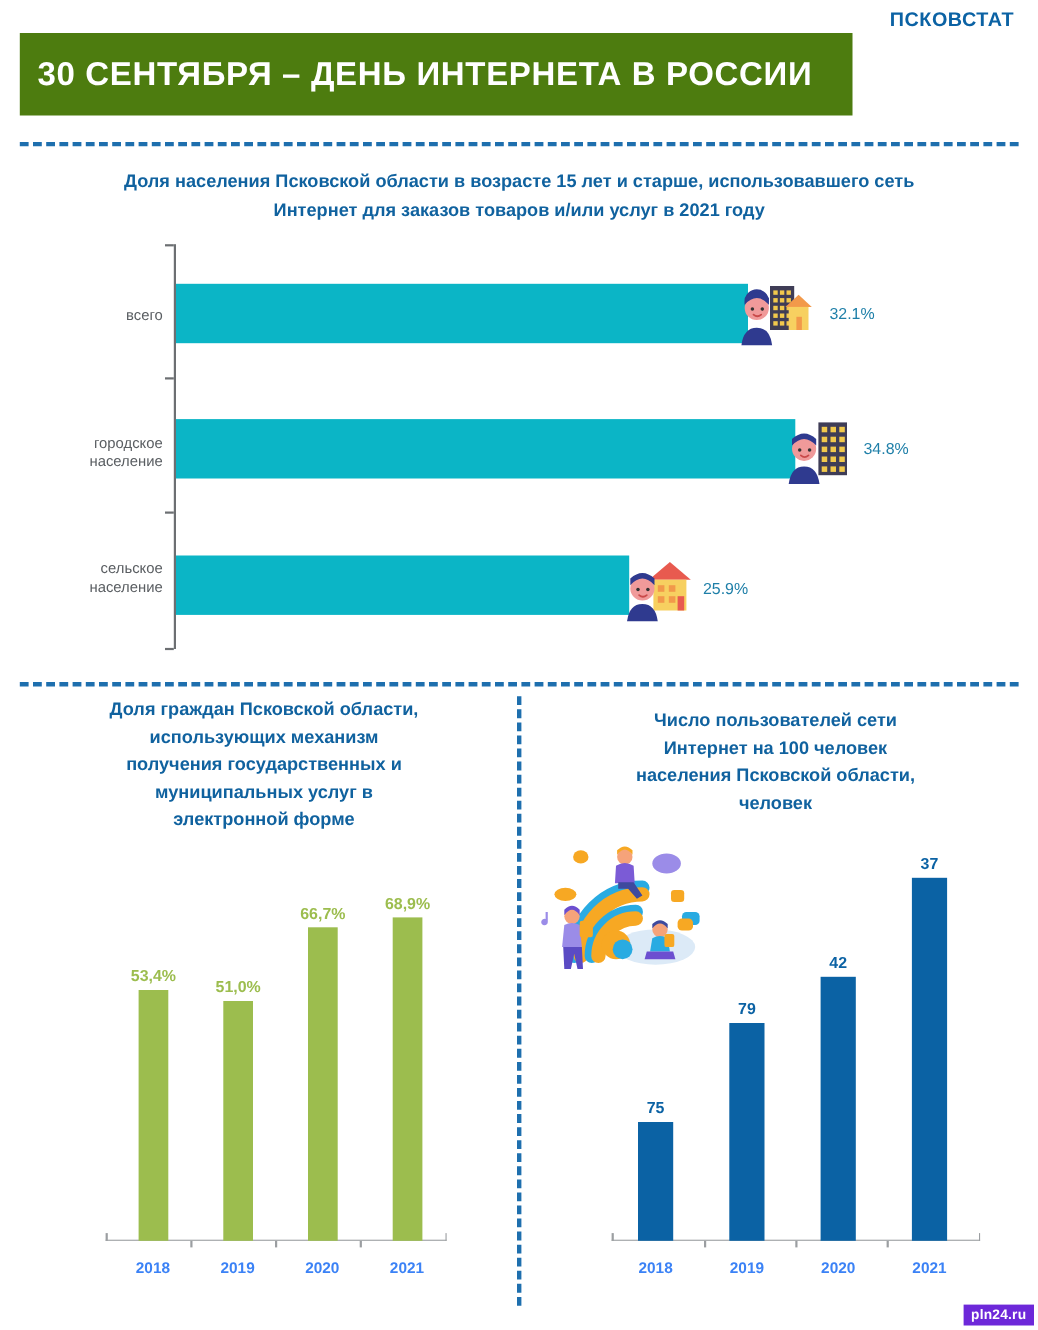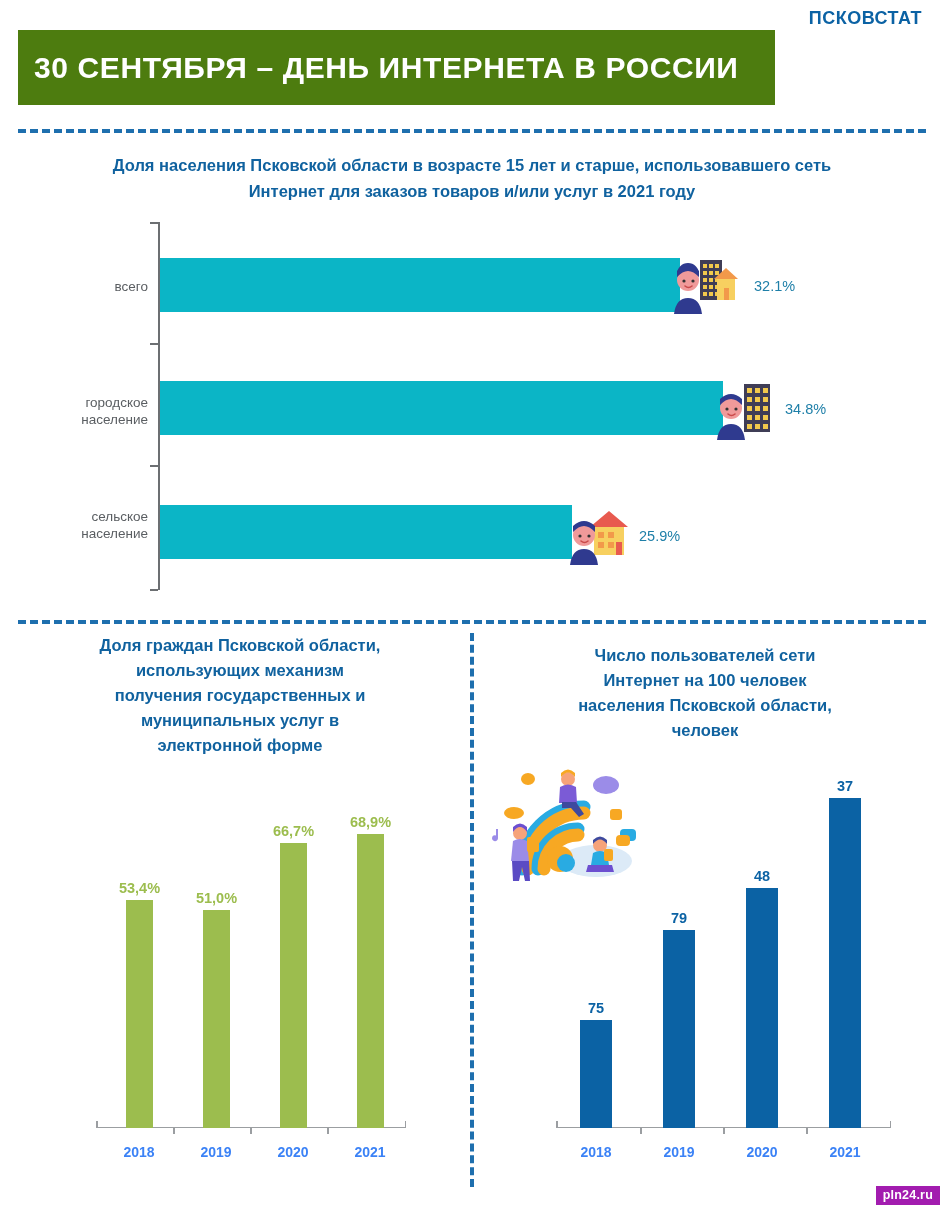--- a/index.html
+++ b/index.html
@@ -209,21 +209,21 @@
     top: 757px;
     width: 160px;
     height: 128px;
   }
 
   
   #watermark {
     position: absolute;
     right: 4px;
     bottom: 4px;
-    background: #a21caf;
+    background: #6d28d9;
     color: #ffffff;
     font-size: 12.5px;
     font-weight: bold;
     padding: 2px 7px 3px 7px;
     letter-spacing: 0.2px;
   }
 </style>
 </head>
 <body>
 
@@ -454,21 +454,21 @@
   <div class="vbar-group" style="left:24px; width:32px; height:358px;">
     <div class="vbar" style="height:108px;"></div>
     <div class="vbar-value" style="bottom:112px;">75</div>
   </div>
   <div class="vbar-group" style="left:107px; width:32px; height:358px;">
     <div class="vbar" style="height:198px;"></div>
     <div class="vbar-value" style="bottom:202px;">79</div>
   </div>
   <div class="vbar-group" style="left:190px; width:32px; height:358px;">
     <div class="vbar" style="height:240px;"></div>
-    <div class="vbar-value" style="bottom:244px;">48</div>
+    <div class="vbar-value" style="bottom:244px;">42</div>
   </div>
   <div class="vbar-group" style="left:273px; width:32px; height:358px;">
     <div class="vbar" style="height:330px;"></div>
     <div class="vbar-value" style="bottom:334px;">37</div>
   </div>
 
   <div class="vbar-catlabel" style="left:40px;">2018</div>
   <div class="vbar-catlabel" style="left:123px;">2019</div>
   <div class="vbar-catlabel" style="left:206px;">2020</div>
   <div class="vbar-catlabel" style="left:289px;">2021</div>

